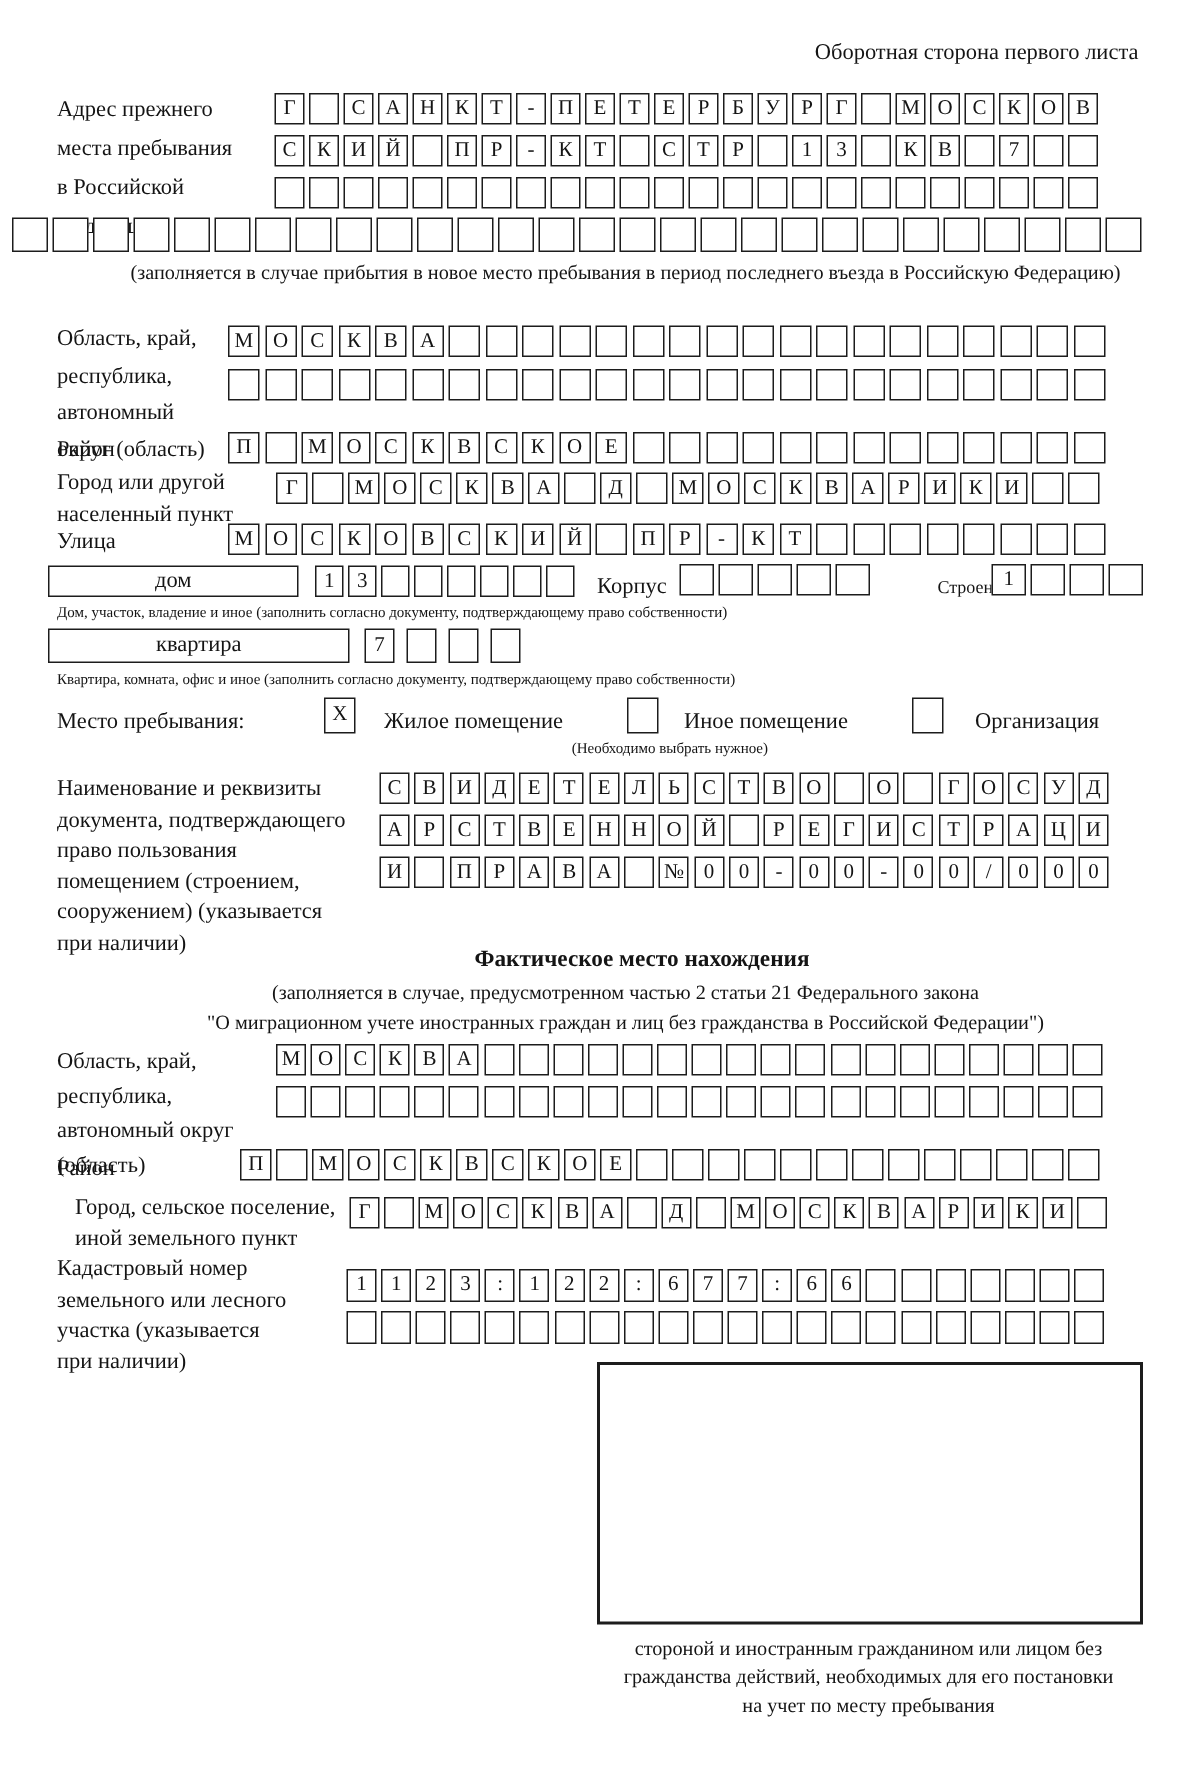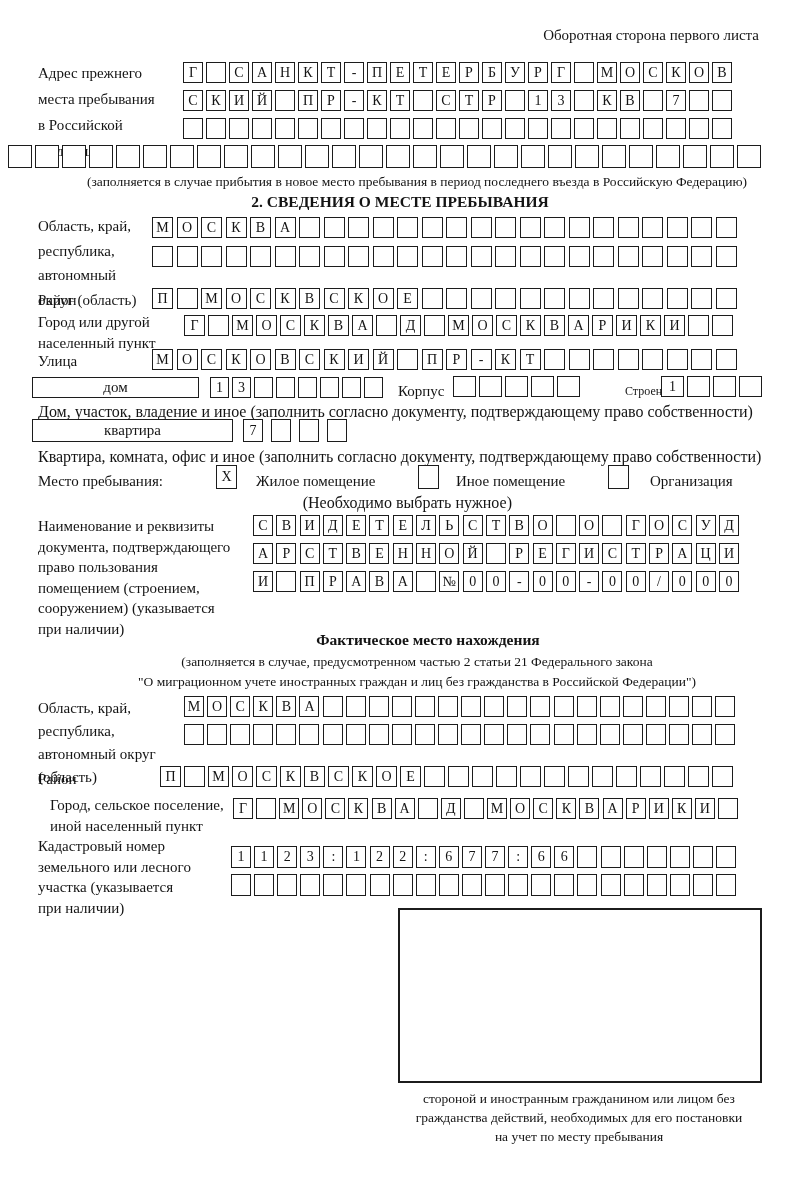--- a/index.html
+++ b/index.html
@@ -11,21 +11,21 @@
   .lbl.lh20 div{line-height:20.5px;}
   .lbl.lh23 div{line-height:23px;}
   .row{position:absolute;display:flex;gap:var(--g,3px);}
   .cell{flex:none;width:var(--bw,18px);height:var(--bh,19px);border:1.5px solid #1c1c1c;
         display:flex;align-items:center;justify-content:center;
         font-size:14px;background:#fff;}
   .widebox{position:absolute;border:1.5px solid #1c1c1c;display:flex;align-items:center;
         justify-content:center;font-size:15px;background:#fff;}
   .ckbox{position:absolute;width:19px;height:22px;border:1.5px solid #1c1c1c;
         display:flex;align-items:center;justify-content:center;font-size:14px;background:#fff;}
-  .caption{position:absolute;font-size:16px;white-space:nowrap;}
+  .caption{position:absolute;font-size:10px;white-space:nowrap;}
   .center{text-align:right;}
   .title{position:absolute;font-weight:bold;font-size:15.5px;width:800px;text-align:center;}
   .note{position:absolute;font-size:13.5px;width:800px;text-align:center;margin-left:17px;}
   .bigbox{position:absolute;border:2px solid #1c1c1c;background:#fff;}
   .confcap{position:absolute;font-size:13.5px;text-align:center;}
   .confcap div{line-height:19px;}
   .corner{position:absolute;font-size:15px;white-space:nowrap;}
 </style>
 </head>
 <body>
@@ -143,21 +143,20 @@
       <span class="cell"></span>
       <span class="cell"></span>
       <span class="cell"></span>
       <span class="cell"></span>
       <span class="cell"></span>
       <span class="cell"></span>
       <span class="cell"></span>
     </div>
   <div class="note" style="top:174px;">(заполняется в случае прибытия в новое место пребывания в период последнего въезда в Российскую Федерацию)</div>
 
-  <div class="title" style="top:193px;">2. СВЕДЕНИЯ О МЕСТЕ ПРЕБЫВАНИЯ</div>
 
   <div class="lbl lh24" style="left:38px;top:214px;">
     <div>Область, край,</div>
     <div>республика,</div>
     <div>автономный</div>
     <div>округ (область)</div>
   </div>
   <div class="row" style="left:152px;top:217px;--bw:19px;--bh:19px;--g:3.5px;">
       <span class="cell">М</span>
       <span class="cell">О</span>
@@ -507,21 +506,21 @@
       <span class="cell"></span>
       <span class="cell"></span>
       <span class="cell"></span>
       <span class="cell"></span>
       <span class="cell"></span>
       <span class="cell"></span>
     </div>
 
   <div class="lbl lh21" style="left:50px;top:795px;">
     <div>Город, сельское поселение,</div>
-    <div>иной населенный пункт</div>
+    <div>иной земельного пункт</div>
   </div>
   <div class="row" style="left:233px;top:798px;--bw:18px;--bh:19px;--g:3.1px;">
       <span class="cell">Г</span>
       <span class="cell"></span>
       <span class="cell">М</span>
       <span class="cell">О</span>
       <span class="cell">С</span>
       <span class="cell">К</span>
       <span class="cell">В</span>
       <span class="cell">А</span>

